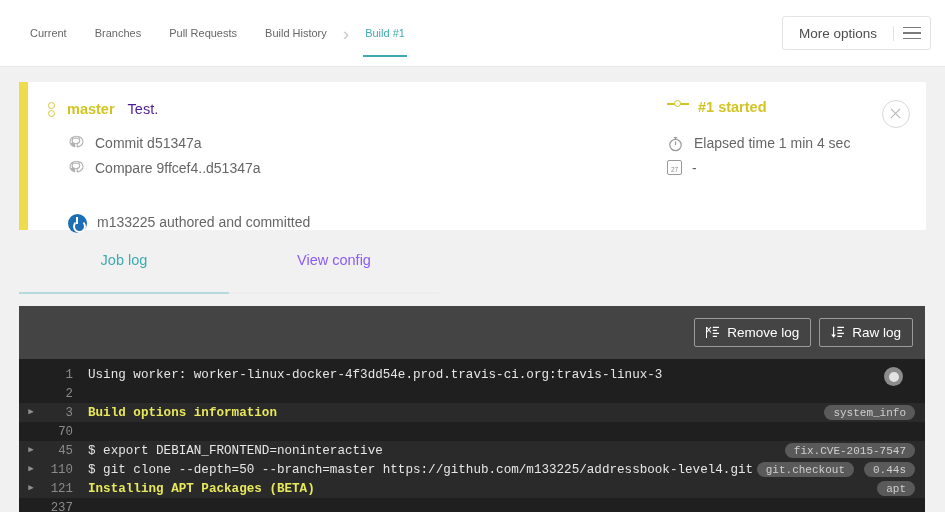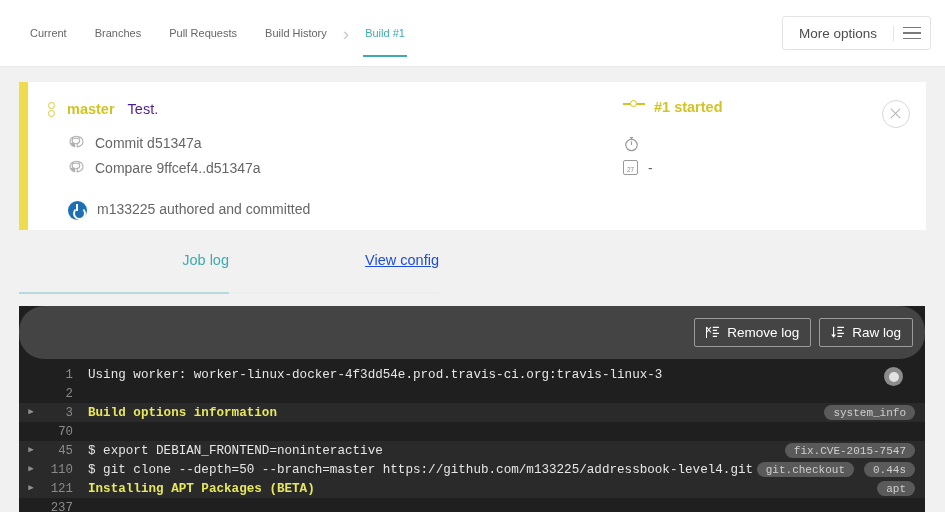--- a/index.html
+++ b/index.html
@@ -95,20 +95,21 @@
   .stage {
     padding: 0 19px;
   }
   .summary {
     margin-top: 15px;
     background: #ffffff;
     border-left: 9px solid #eedc4e;
     height: 148px;
     position: relative;
     display: flex;
+    gap: 44px;
   }
   .sum-left {
     width: 595px;
     padding: 17px 0 0 16px;
   }
   .sum-right {
     flex: 1;
     padding: 17px 0 0 0;
     position: relative;
   }
@@ -146,21 +147,21 @@
 
   .metaline {
     display: flex;
     gap: 10px;
     font-size: 14px;
     color: #666666;
     height: 25px;
     padding-left: 24px;
   }
   .metaline.first { margin-top: 16px; }
-  .metaline.author { margin-top: 16px; }
+  .metaline.author { margin-top: 29px; }
 
   .ic-gh {
     width: 17px; height: 16px; flex: none;
     position: relative;
   }
   .ic-gh svg { display:block; }
 
   .ic-user {
     width: 19px; height: 19px; flex: none;
     border-radius: 50%;
@@ -253,54 +254,52 @@
   .close-btn::after  { transform: rotate(-45deg); }
 
   
   .subtabs {
     display: flex;
     margin-top: 22px;
     height: 42px;
   }
   .subtab {
     flex: none;
-    text-align: right;
+    text-align: center;
     font-size: 14.5px;
     padding-bottom: 12px;
     cursor: pointer;
   }
   .subtab.st1 { width: 210px; }
   .subtab.st2 { width: 210px; }
   .subtab.active {
     color: #3eaaaf;
     border-bottom: 2px solid #b4dadd;
   }
   .subtab.inactive {
-    color: #1d4ed8;
+    color: #8b5cf6;
     border-bottom: 2px solid #ededed;
-    text-decoration: underline;
   }
 
   
   .logwrap {
     margin-top: 12px;
     width: 906px;
     background: #1f1f1f;
     height: 210px;
     overflow: hidden;
   }
   .logbar {
     background: #444444;
     height: 53px;
     display: flex;
     align-items: center;
     justify-content: flex-end;
     padding-right: 12px;
     gap: 8px;
-    border-radius: 25px;
   }
   .logbtn {
     border: 1px solid #9b9b9b;
     color: #ffffff;
     font-size: 13.5px;
     padding: 0 11px;
     height: 29px;
     display: flex;
     align-items: center;
     gap: 7px;
@@ -467,20 +466,21 @@
 
       <div class="metaline first" style="padding-left:0">
         <span class="ic-timer">
           <svg width="17" height="17" viewBox="0 0 17 17">
             <circle cx="8.5" cy="10" r="5.7" fill="none" stroke="#9a9a9a" stroke-width="1.2"></circle>
             <path d="M8.5 10 L8.5 6.4" stroke="#9a9a9a" stroke-width="1.2" fill="none"></path>
             <path d="M6.8 2.6 L10.2 2.6" stroke="#9a9a9a" stroke-width="1.2"></path>
             <path d="M8.5 2.6 L8.5 4.3" stroke="#9a9a9a" stroke-width="1.2"></path>
           </svg>
         </span>
+        <span>Elapsed time 1 min 4 sec</span>
       </div>
 
       <div class="metaline" style="padding-left:0">
         <span class="ic-cal">27</span>
         <span>-</span>
       </div>
 
       <div class="close-btn"></div>
     </div>
   </div>

